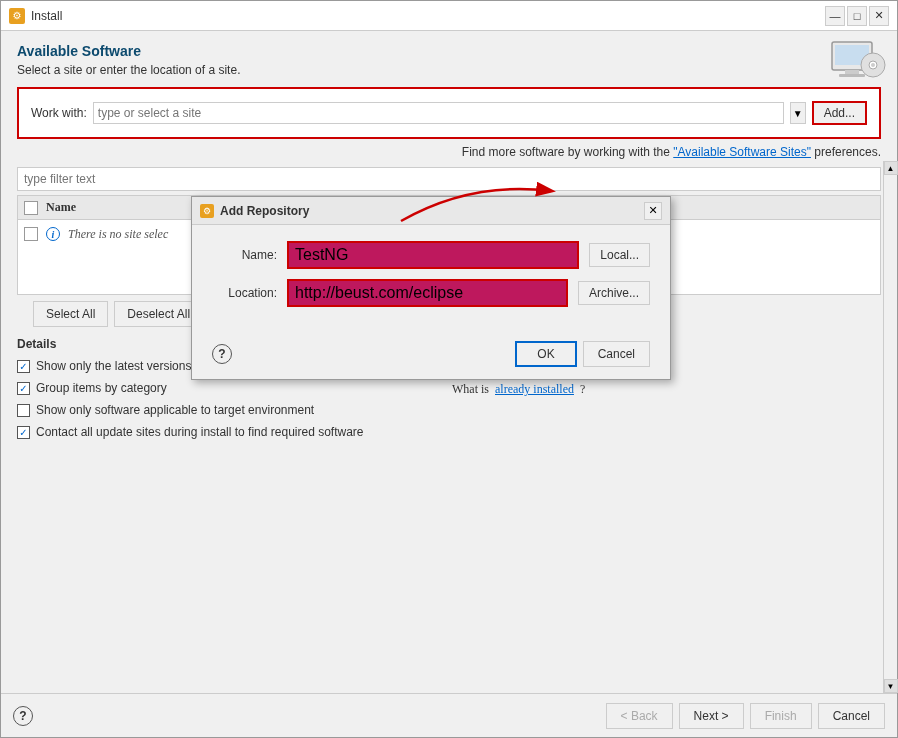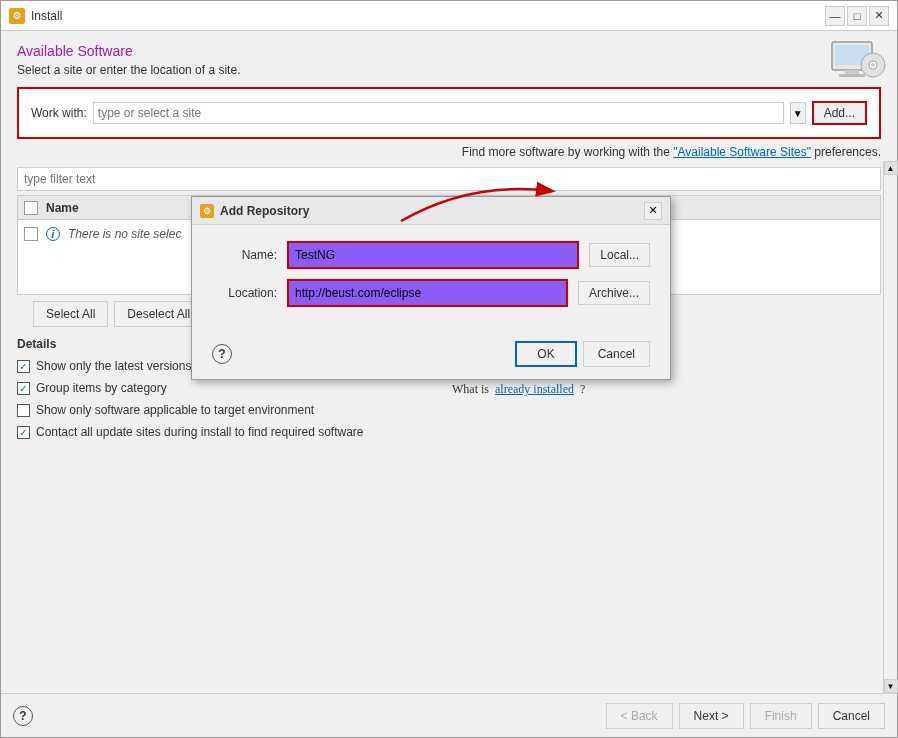--- a/index.html
+++ b/index.html
@@ -78,22 +78,22 @@
       padding: 12px 16px;
       background: #f0f0f0;
     }
 
     
     .page-header {
       margin-bottom: 10px;
     }
     .page-title {
       font-size: 14px;
-      font-weight: normal;
-      color: #a21caf;
+      font-weight: bold;
+      color: #0c4a6e;
       margin-bottom: 4px;
     }
     .page-subtitle {
       font-size: 12px;
       color: #333;
     }
 
     
     .work-with-row {
       display: flex;
@@ -164,20 +164,21 @@
       background: #fff;
     }
 
     
     .table-container {
       border: 1px solid #ccc;
       background: #fff;
       margin-bottom: 6px;
       height: 100px;
       overflow: hidden;
+      font-family: Liberation Serif, serif;
     }
     .table-header {
       background: #e8e8e8;
       border-bottom: 1px solid #ccc;
       display: flex;
       align-items: center;
       height: 24px;
       padding: 0 6px;
       gap: 8px;
     }
@@ -422,23 +423,23 @@
     }
     .dialog-input-wrap {
       flex: 1;
       border: 2px solid #cc0000;
     }
     .dialog-input {
       width: 100%;
       height: 24px;
       border: none;
       padding: 0 6px;
-      font-size: 12px;
+      font-size: 16px;
       outline: none;
-      background: #8b5cf6;
+      background: #be185d;
     }
     .dialog-side-btns {
       display: flex;
       flex-direction: column;
       gap: 4px;
     }
     .dialog-side-btn {
       height: 24px;
       padding: 0 10px;
       border: 1px solid #ccc;

